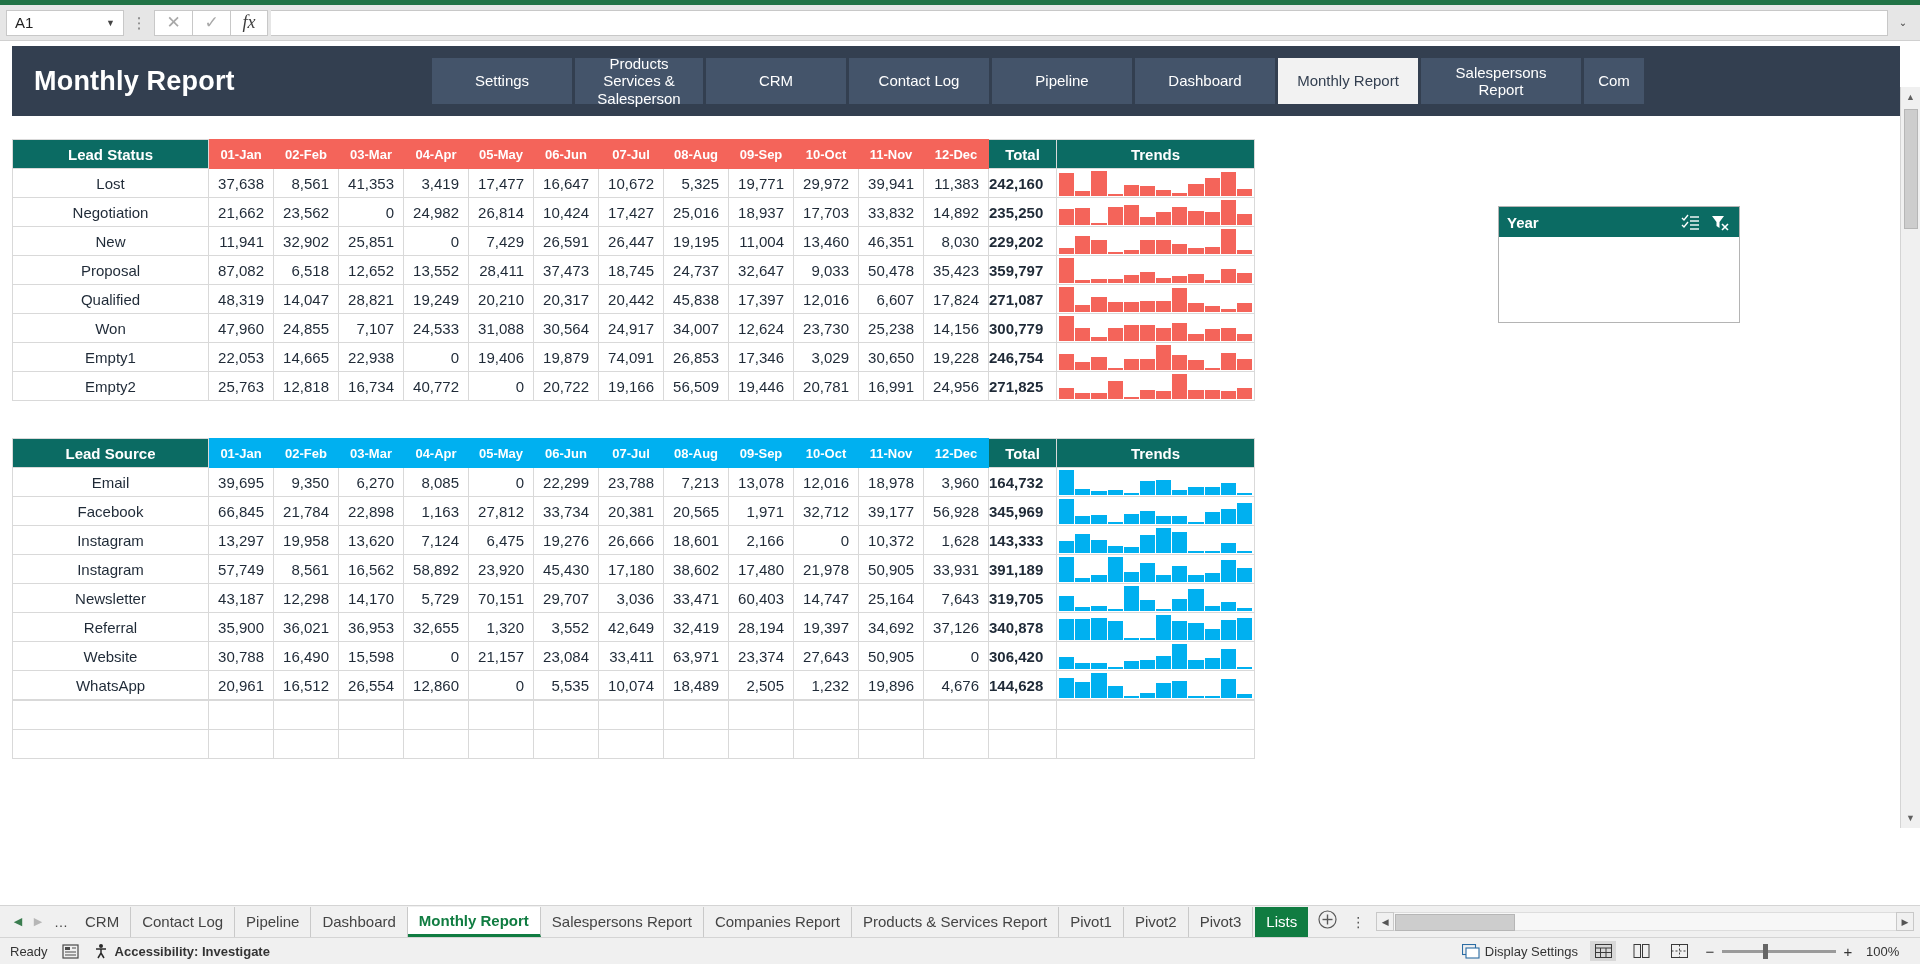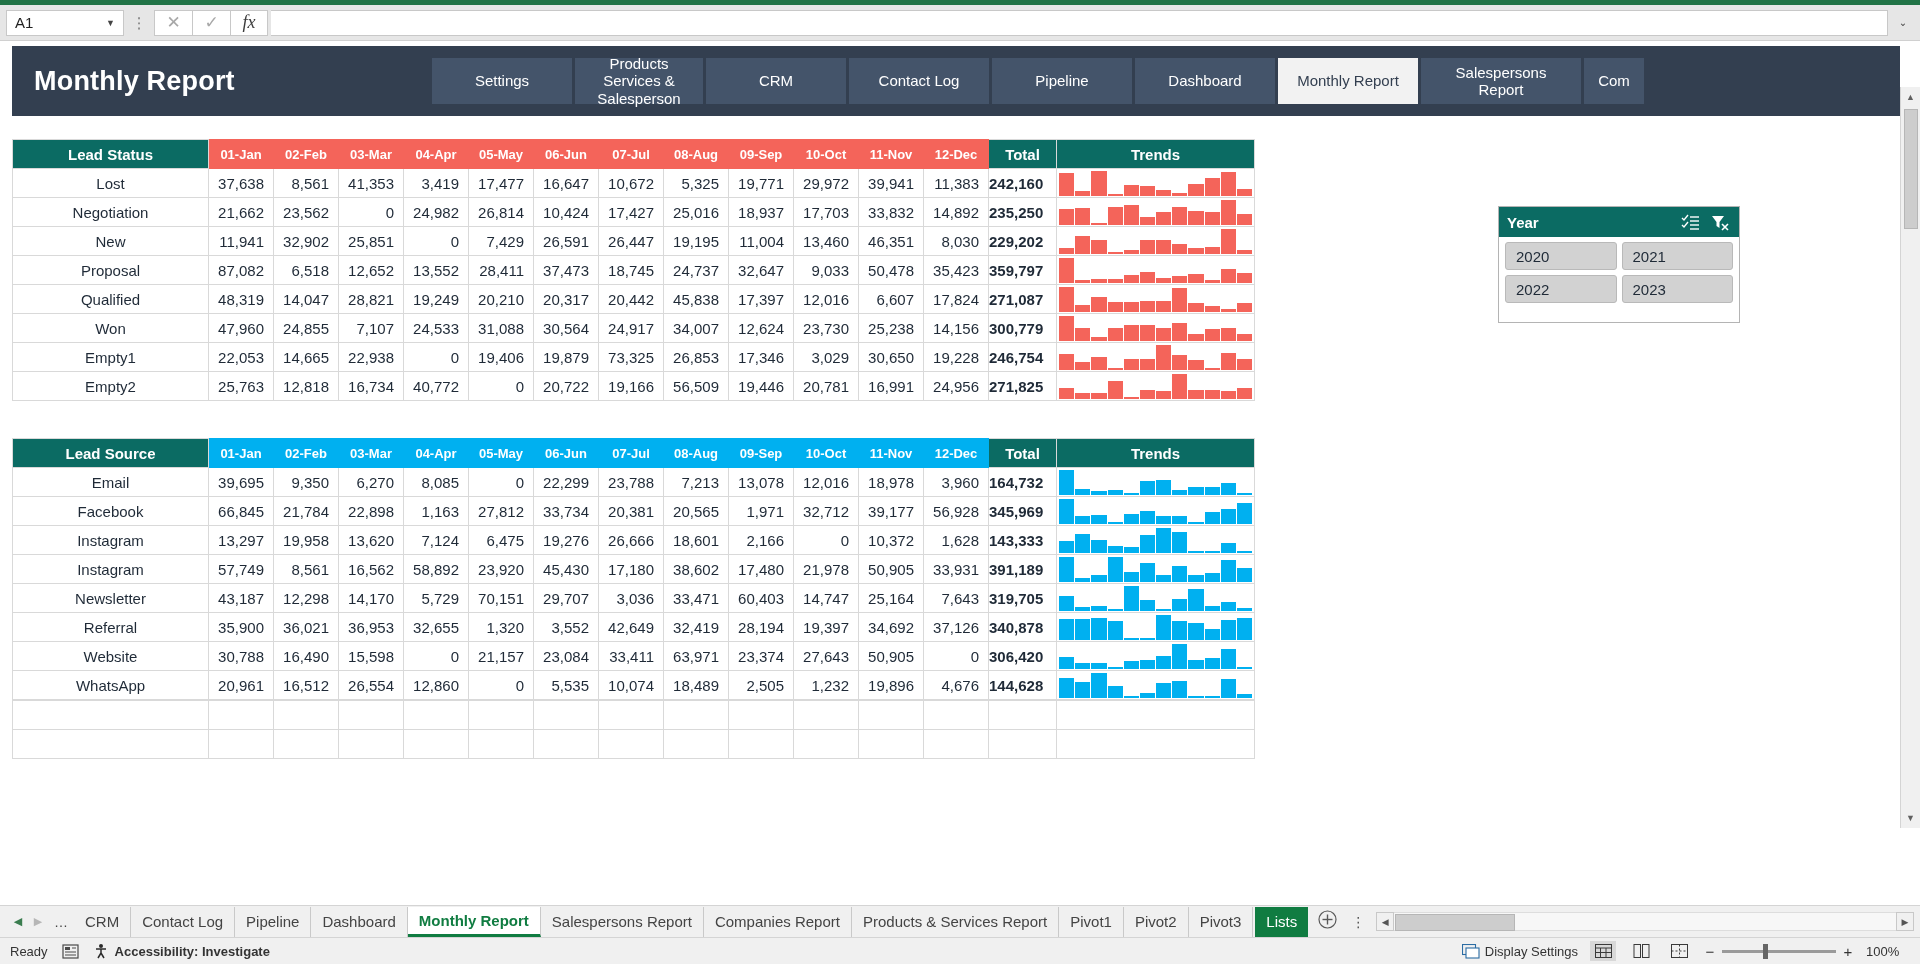--- a/index.html
+++ b/index.html
@@ -432,21 +432,21 @@
                 </td>
               </tr>
               <tr>
                 <td class="cell-label">Empty1</td>
                 <td class="cell-num">22,053</td>
                 <td class="cell-num">14,665</td>
                 <td class="cell-num">22,938</td>
                 <td class="cell-num">0</td>
                 <td class="cell-num">19,406</td>
                 <td class="cell-num">19,879</td>
-                <td class="cell-num">73,325</td>
+                <td class="cell-num">74,091</td>
                 <td class="cell-num">26,853</td>
                 <td class="cell-num">17,346</td>
                 <td class="cell-num">3,029</td>
                 <td class="cell-num">30,650</td>
                 <td class="cell-num">19,228</td>
                 <td class="cell-total">246,754</td>
                 <td class="cell-spark">
                   <div class="spark">
                     <i style="height: 16px; background: rgb(244, 100, 90);"></i>
                     <i style="height: 8px; background: rgb(244, 100, 90);"></i>
@@ -863,26 +863,20 @@
               <line x1="9" y1="11" x2="18" y2="11" stroke="#ffffff" stroke-width="1.4"></line>
               <line x1="9" y1="15" x2="18" y2="15" stroke="#ffffff" stroke-width="1.4"></line>
             </svg>
           </span>
           <span class="slicer-ic">
             <svg width="19" height="17" viewBox="0 0 19 17">
               <path d="M1 2 L13 2 L8.5 8 L8.5 14 L5.5 12 L5.5 8 Z" fill="#ffffff"></path>
               <path d="M11 10 L17 16 M17 10 L11 16" stroke="#ffffff" stroke-width="1.6"></path>
             </svg>
           </span>
-        </div>
-        <div class="slicer-body">
-          <div class="slicer-item">2020</div>
-          <div class="slicer-item">2021</div>
-          <div class="slicer-item">2022</div>
-          <div class="slicer-item">2023</div>
         </div>
       </div>
 
     </div>
 
     <div class="vscroll">
       <div class="vsb-btn">▲</div>
       <div class="vsb-thumb"></div>
       <div class="vsb-spacer"></div>
       <div class="vsb-btn">▼</div>

